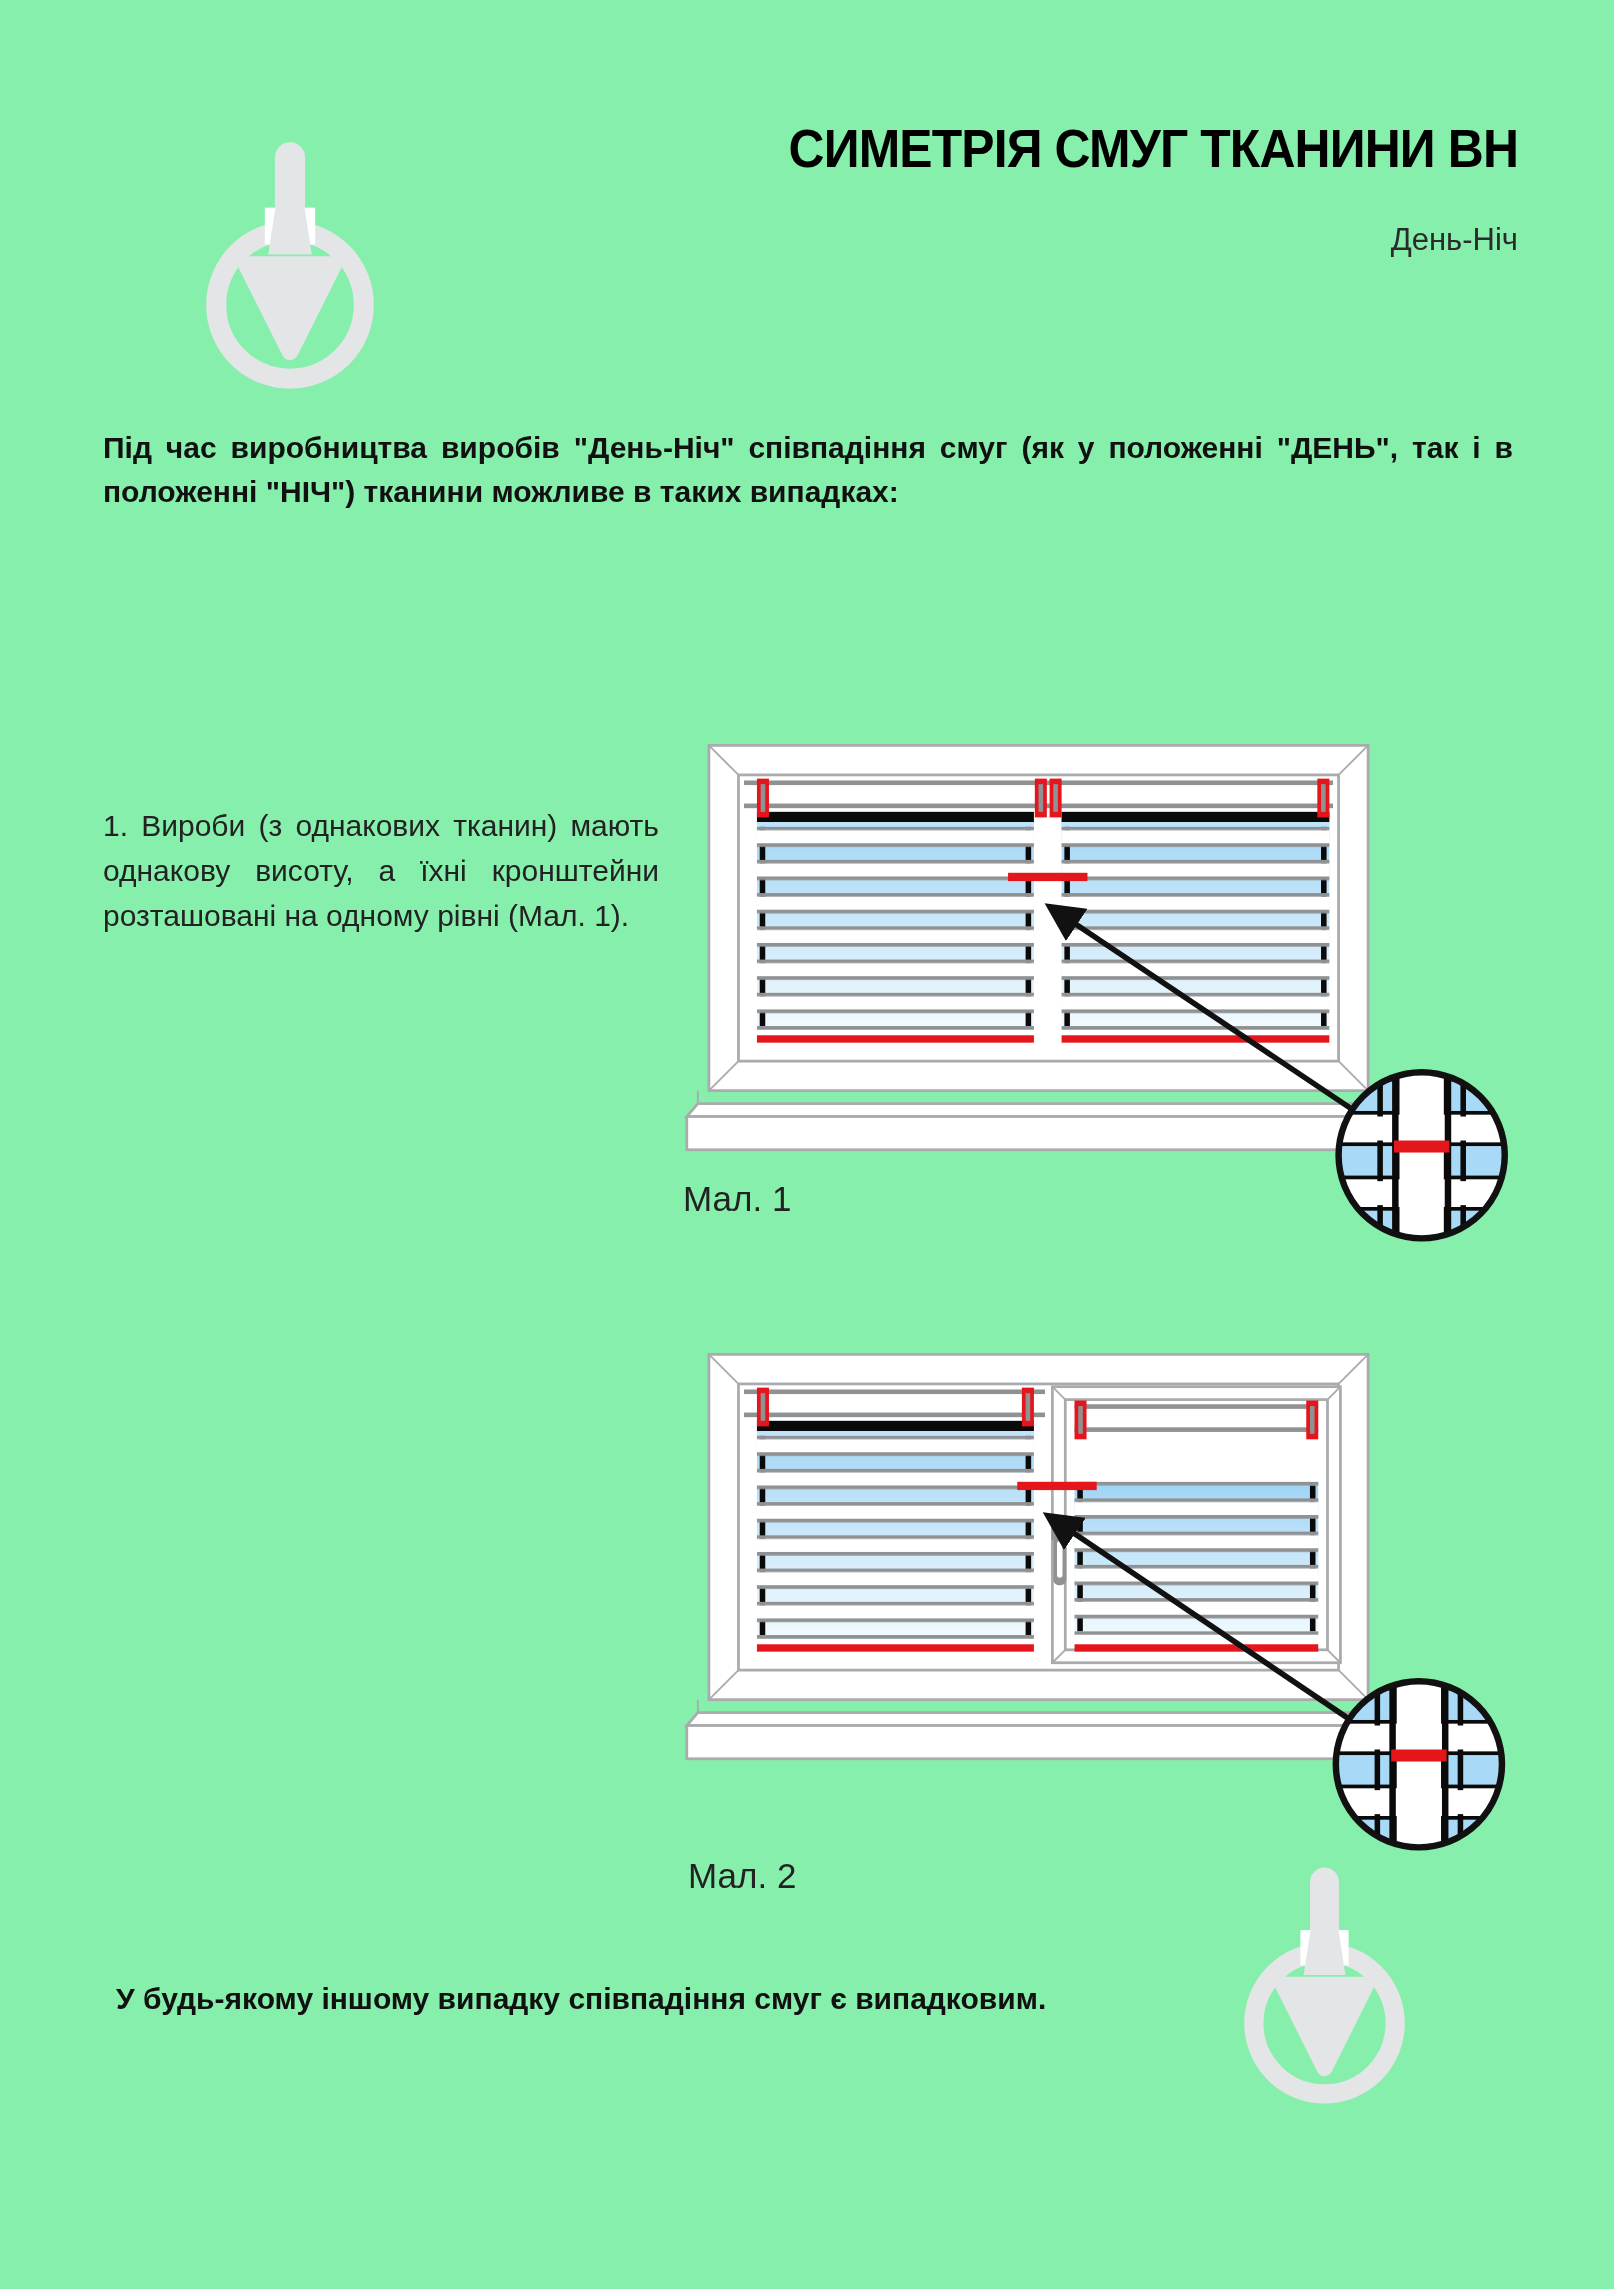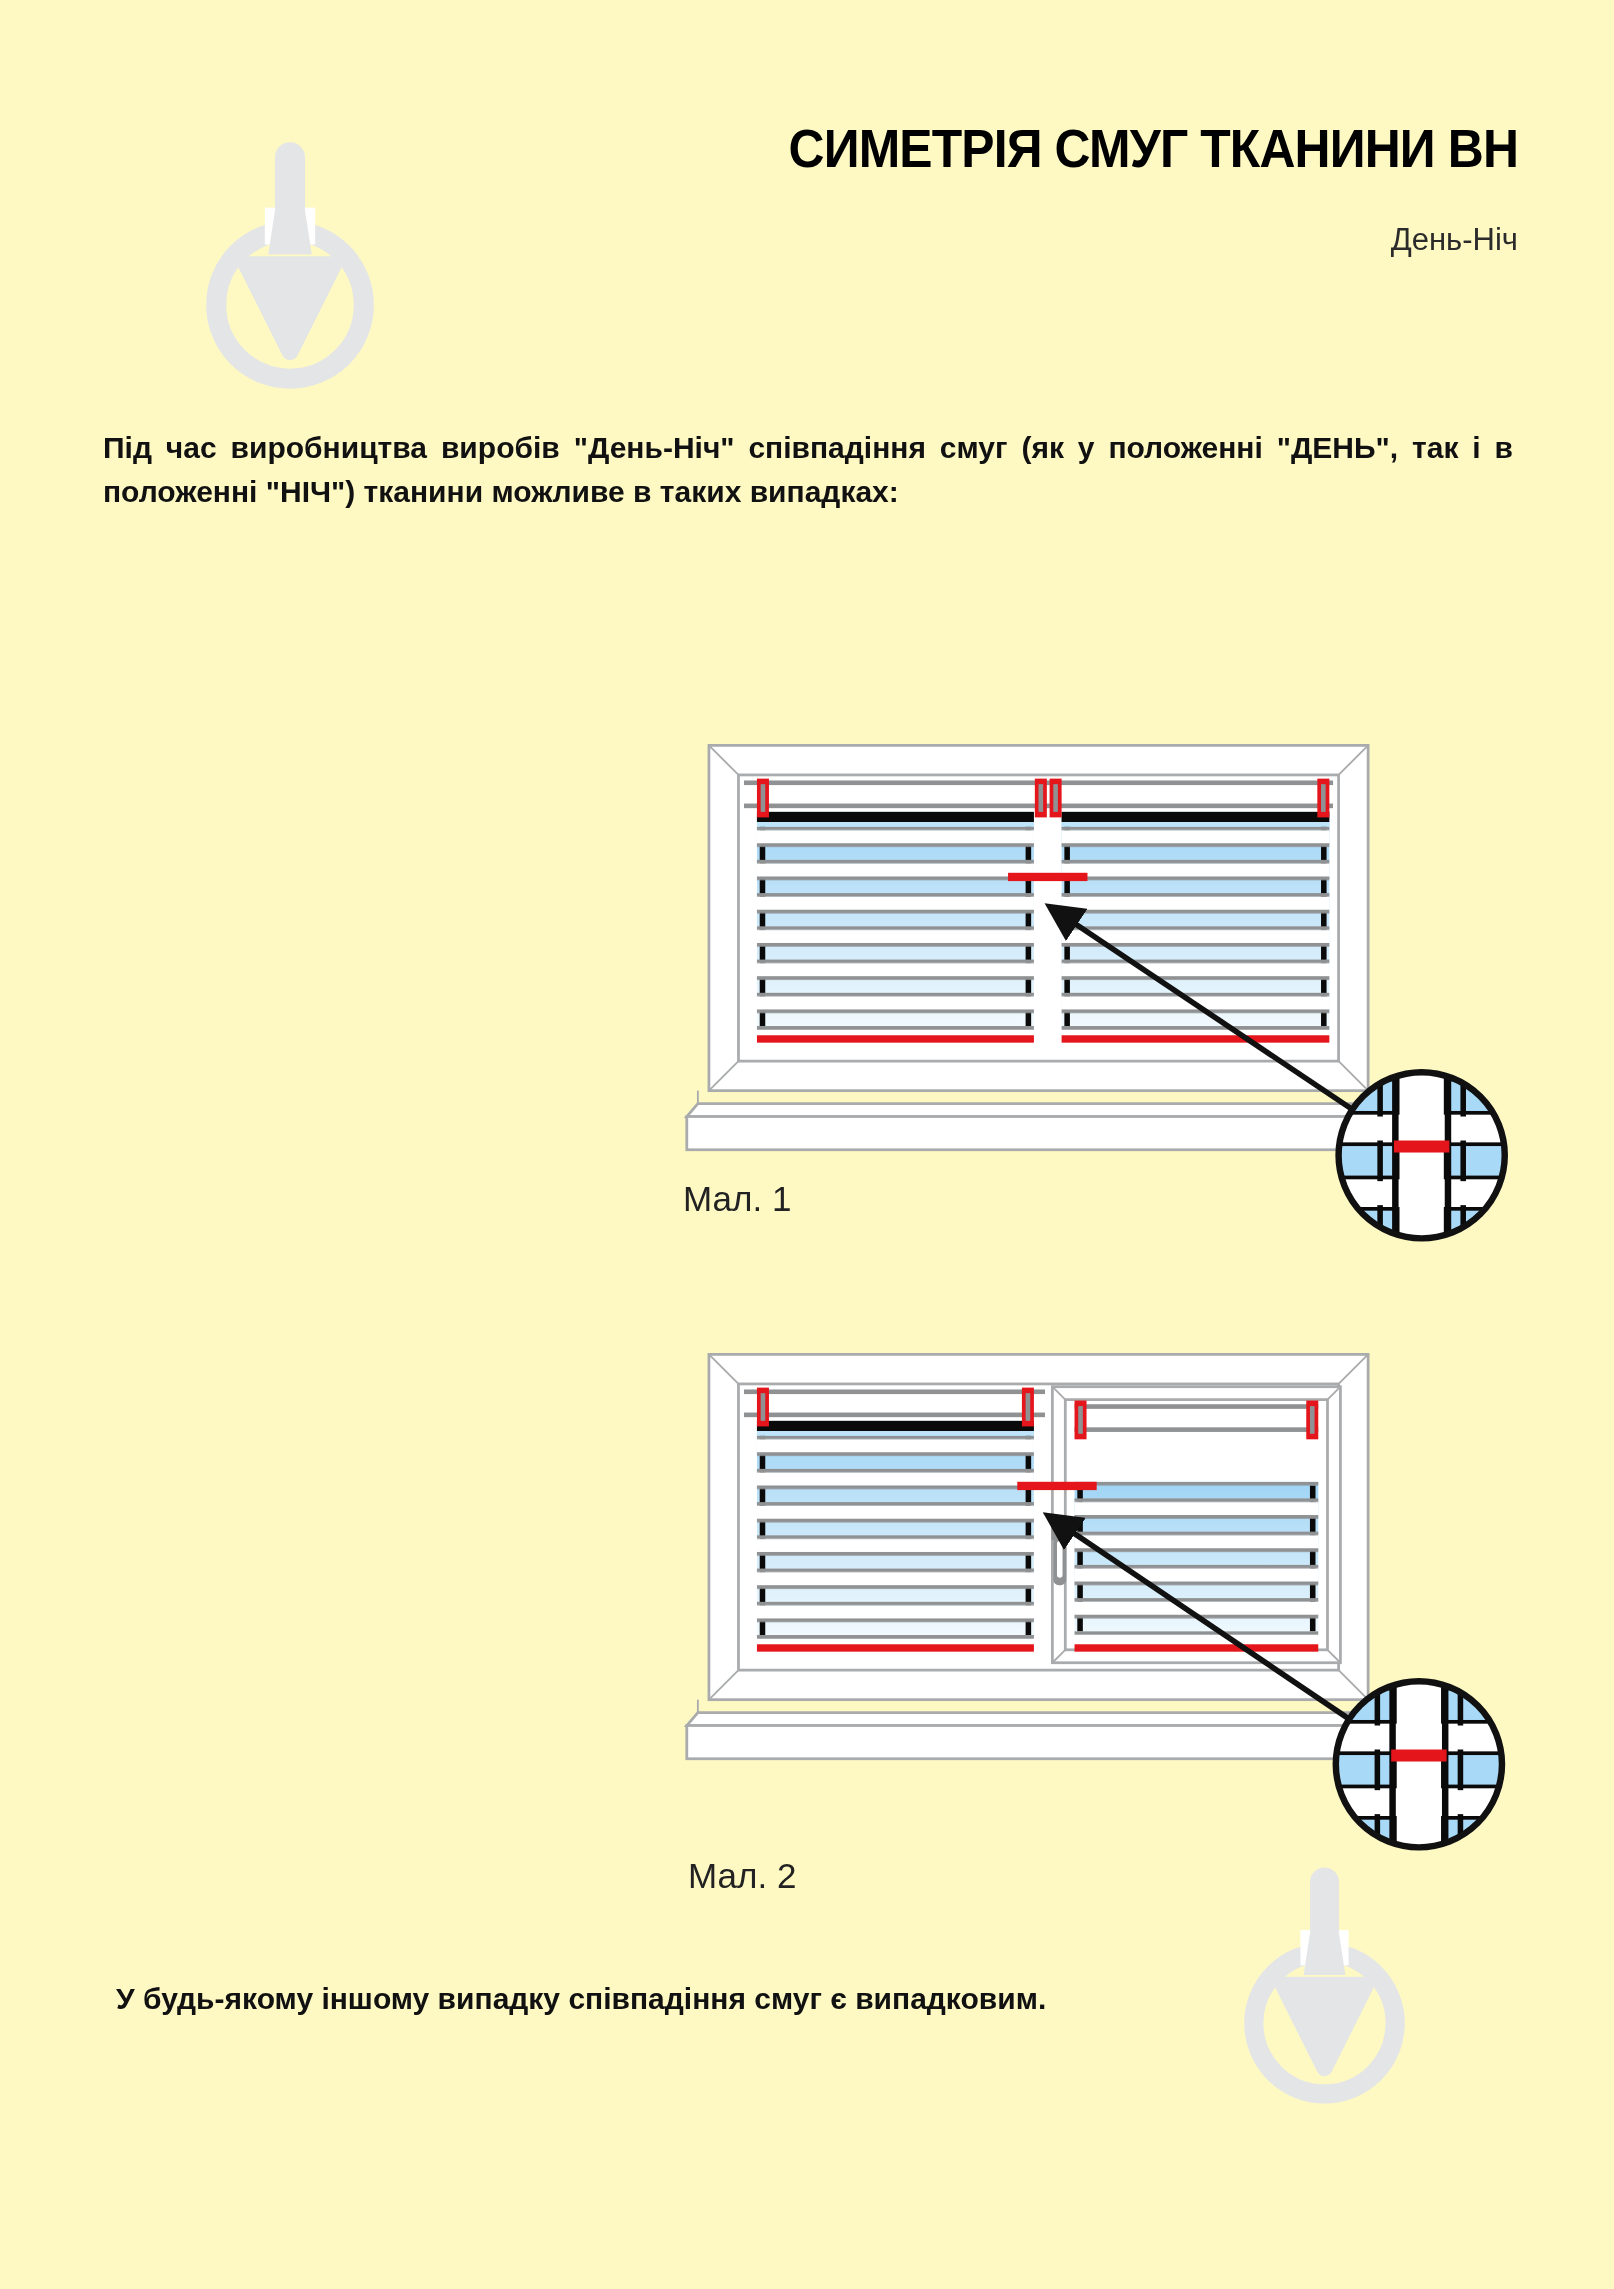--- a/index.html
+++ b/index.html
@@ -1,21 +1,21 @@
 <!DOCTYPE html>
 <html style="--accent_red: #e5151c; --stripe_blue: #a3d7f6; --stripe_blue_light: #f2fafe; --rail_gray: #8f9193; --frame_gray: #a9abad; --watermark_gray: #e4e5e6; --text_black: #1e1e1e;font-size:14.8px"><head>
 <meta charset="utf-8">
 <style>
   :root{
     --accent_red:#e5151c; --stripe_blue:#a3d7f6; --rail_gray:#8f9193;
     --frame_gray:#a9abad; --watermark_gray:#e4e5e6; --text_black:#1e1e1e;
   }
   html,body{margin:0;padding:0;background:#888;}
   .page{
-    position:relative;width:1614px;height:2290px;background:#fef9c3;
+    position:relative;width:1614px;height:2290px;background:#86efac;
     font-family:"Liberation Sans",sans-serif;color:var(--text_black);
     overflow:hidden;margin:0 auto;
   }
   .abs{position:absolute;}
   .title{
     top:118px;right:96px;font-size:53px;font-weight:bold;color:#000;
     letter-spacing:-0.9px;transform:scaleX(.94);transform-origin:right center;white-space:nowrap;
   }
   .subtitle{top:222px;right:96px;font-size:31px;color:#2b2b2b;}
   .intro{left:103px;top:426px;width:1410px;font-size:30px;font-weight:bold;
@@ -51,20 +51,21 @@
     <rect x="100" y="96" width="60" height="44" fill="#ffffff"></rect>
     <rect class="wm" x="112" y="18" width="36" height="96" rx="18"></rect>
     <polygon class="wm" points="112,100 148,100 156,152 104,152"></polygon>
     <polygon class="wm" points="78,164 182,164 130,268" stroke="#e4e5e6" stroke-width="20" stroke-linejoin="round"></polygon>
   </svg>
 
   <div class="abs title">СИМЕТРІЯ СМУГ ТКАНИНИ ВН</div>
   <div class="abs subtitle">День-Ніч</div>
   <div class="abs intro">Під час виробництва виробів "День-Ніч" співпадіння смуг (як у положенні "ДЕНЬ", так і в положенні "НІЧ") тканини можливе в таких випадках:</div>
 
+  <div class="abs item item1">1. Вироби (з однакових тканин) мають однакову висоту, а їхні кронштейни розташовані на одному рівні (Мал. 1).</div>
 
   <svg class="abs" style="left:683px;top:738px" width="868" height="517" viewBox="0 0 940 560">
     <defs>
       <linearGradient id="bg1" x1="0" y1="80" x2="0" y2="316" gradientUnits="userSpaceOnUse">
         <stop offset="0" stop-color="#9fd4f5"></stop>
           <stop offset="1" stop-color="#f2fafe"></stop>
       </linearGradient>
       <pattern id="pt1" x="0" y="96" width="10" height="36" patternUnits="userSpaceOnUse">
         <rect width="10" height="4" fill="#8f9193"></rect>
         <rect y="4" width="10" height="14" fill="#ffffff"></rect>

